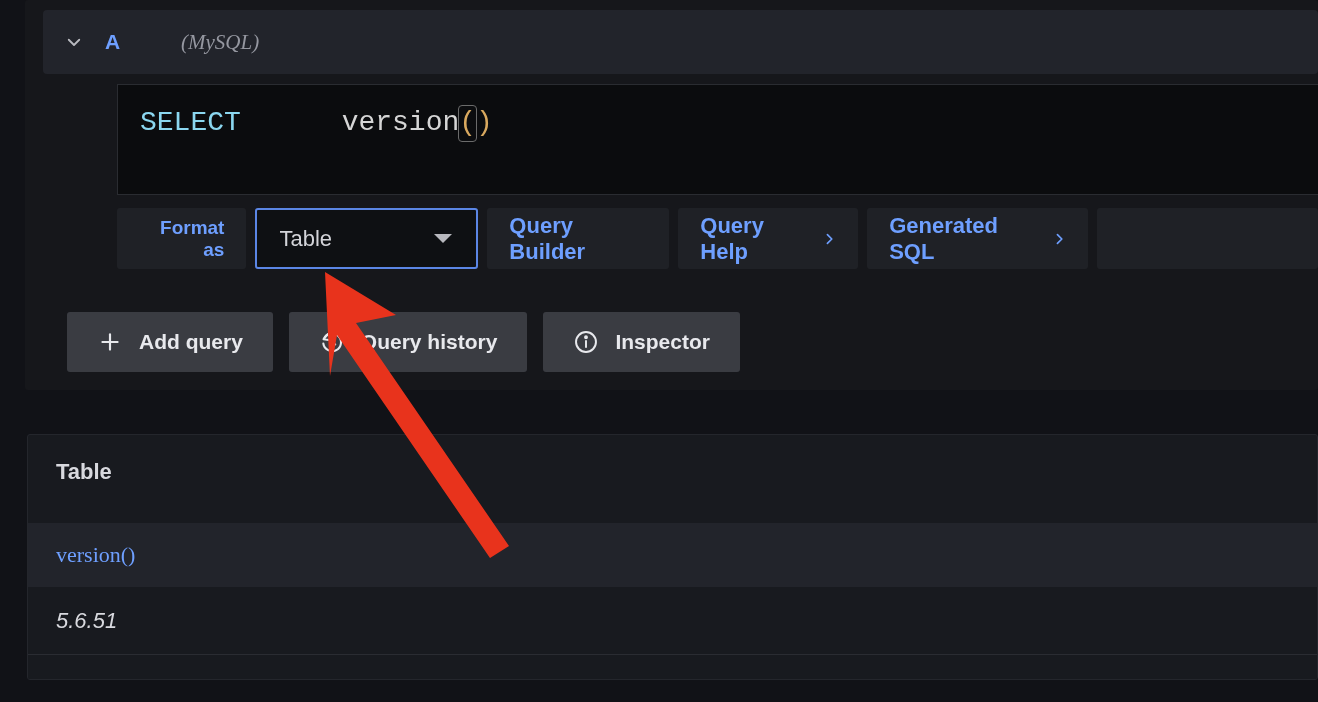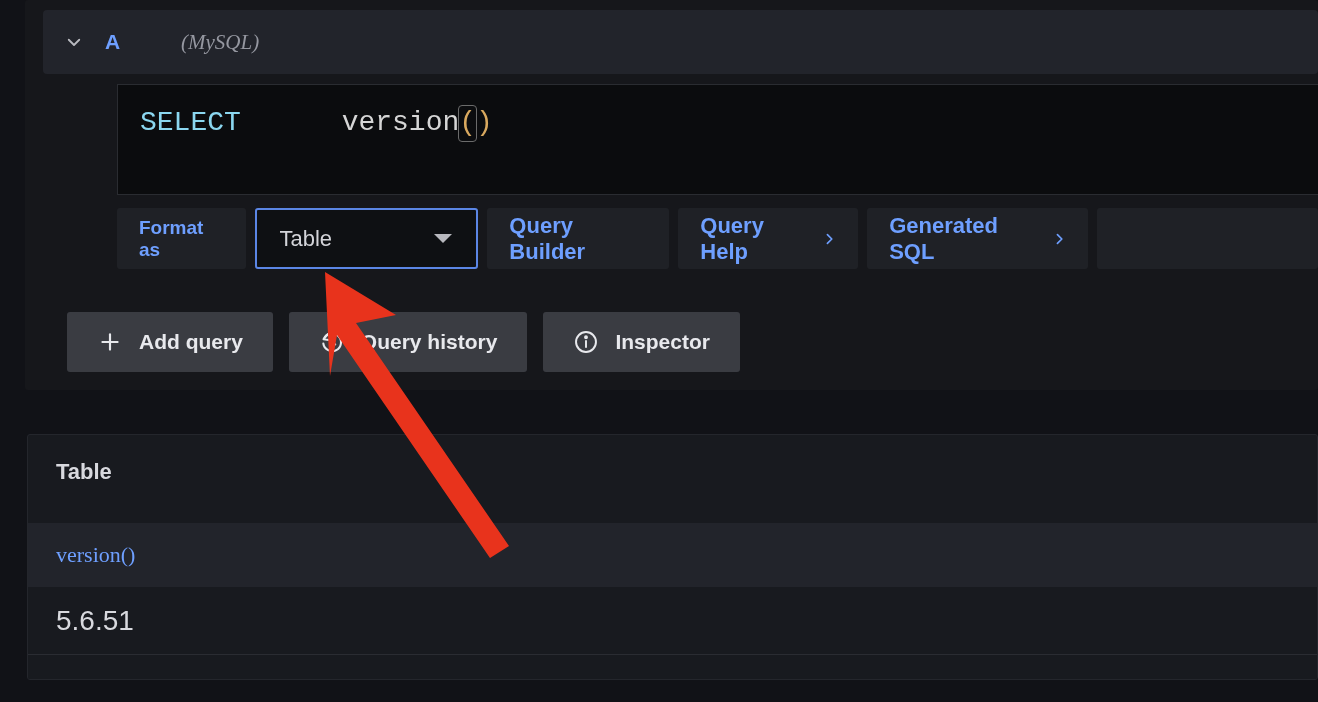--- a/index.html
+++ b/index.html
@@ -116,20 +116,21 @@
     display: flex;
     align-items: center;
     justify-content: center;
     box-sizing: border-box;
   }
   .tb-label {
     color: #6e9fff;
     font-weight: bold;
     font-size: 19px;
     padding: 0 22px;
+    text-align: right;
   }
   .tb-link {
     color: #6e9fff;
     font-weight: bold;
     font-size: 22px;
     padding: 0 22px;
     cursor: pointer;
     display: flex;
     align-items: center;
     gap: 12px;
@@ -230,22 +231,23 @@
     top: 152px;
     width: 100%;
     height: 68px;
     display: flex;
     align-items: center;
     border-bottom: 1px solid #2a2c32;
     box-sizing: border-box;
   }
   .tbl-cell {
     color: #d8d9de;
-    font-size: 28px;
+    font-size: 22px;
     padding-left: 28px;
+    font-style: italic;
   }
   .tbl-footer-strip {
     position: absolute;
     left: 0;
     top: 220px;
     width: 100%;
     height: 25px;
     background: #181a1f;
   }
 

